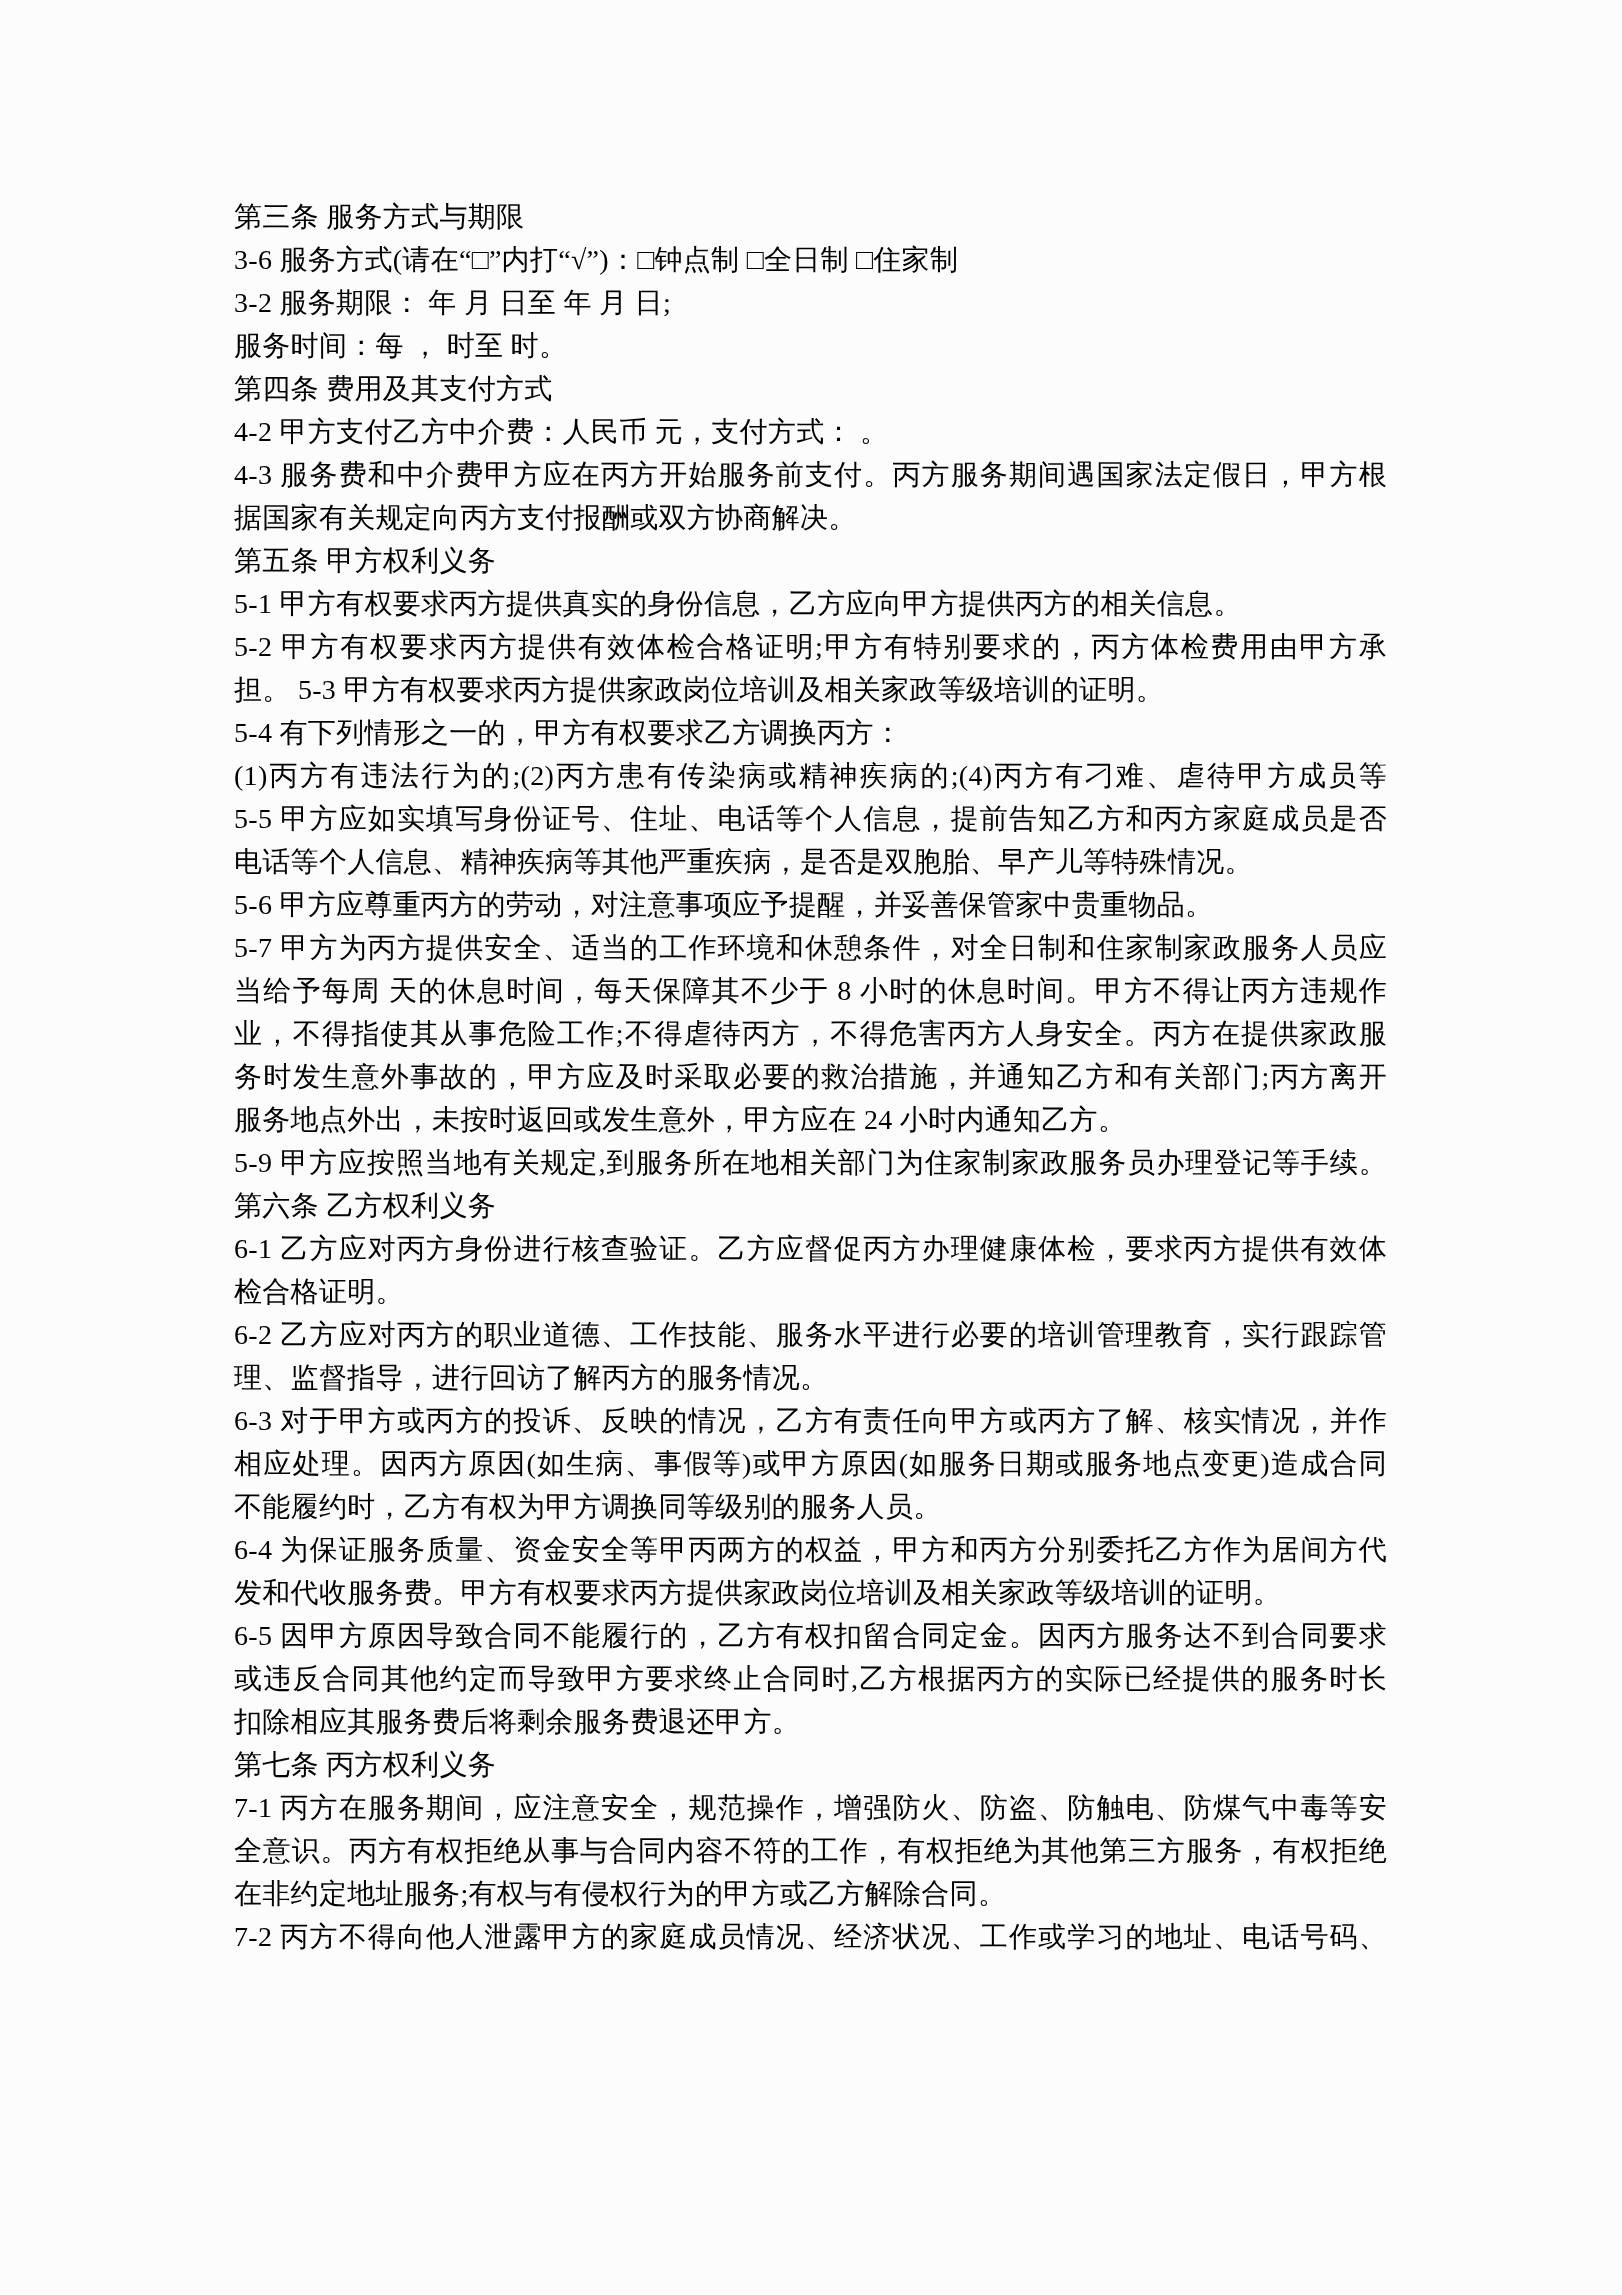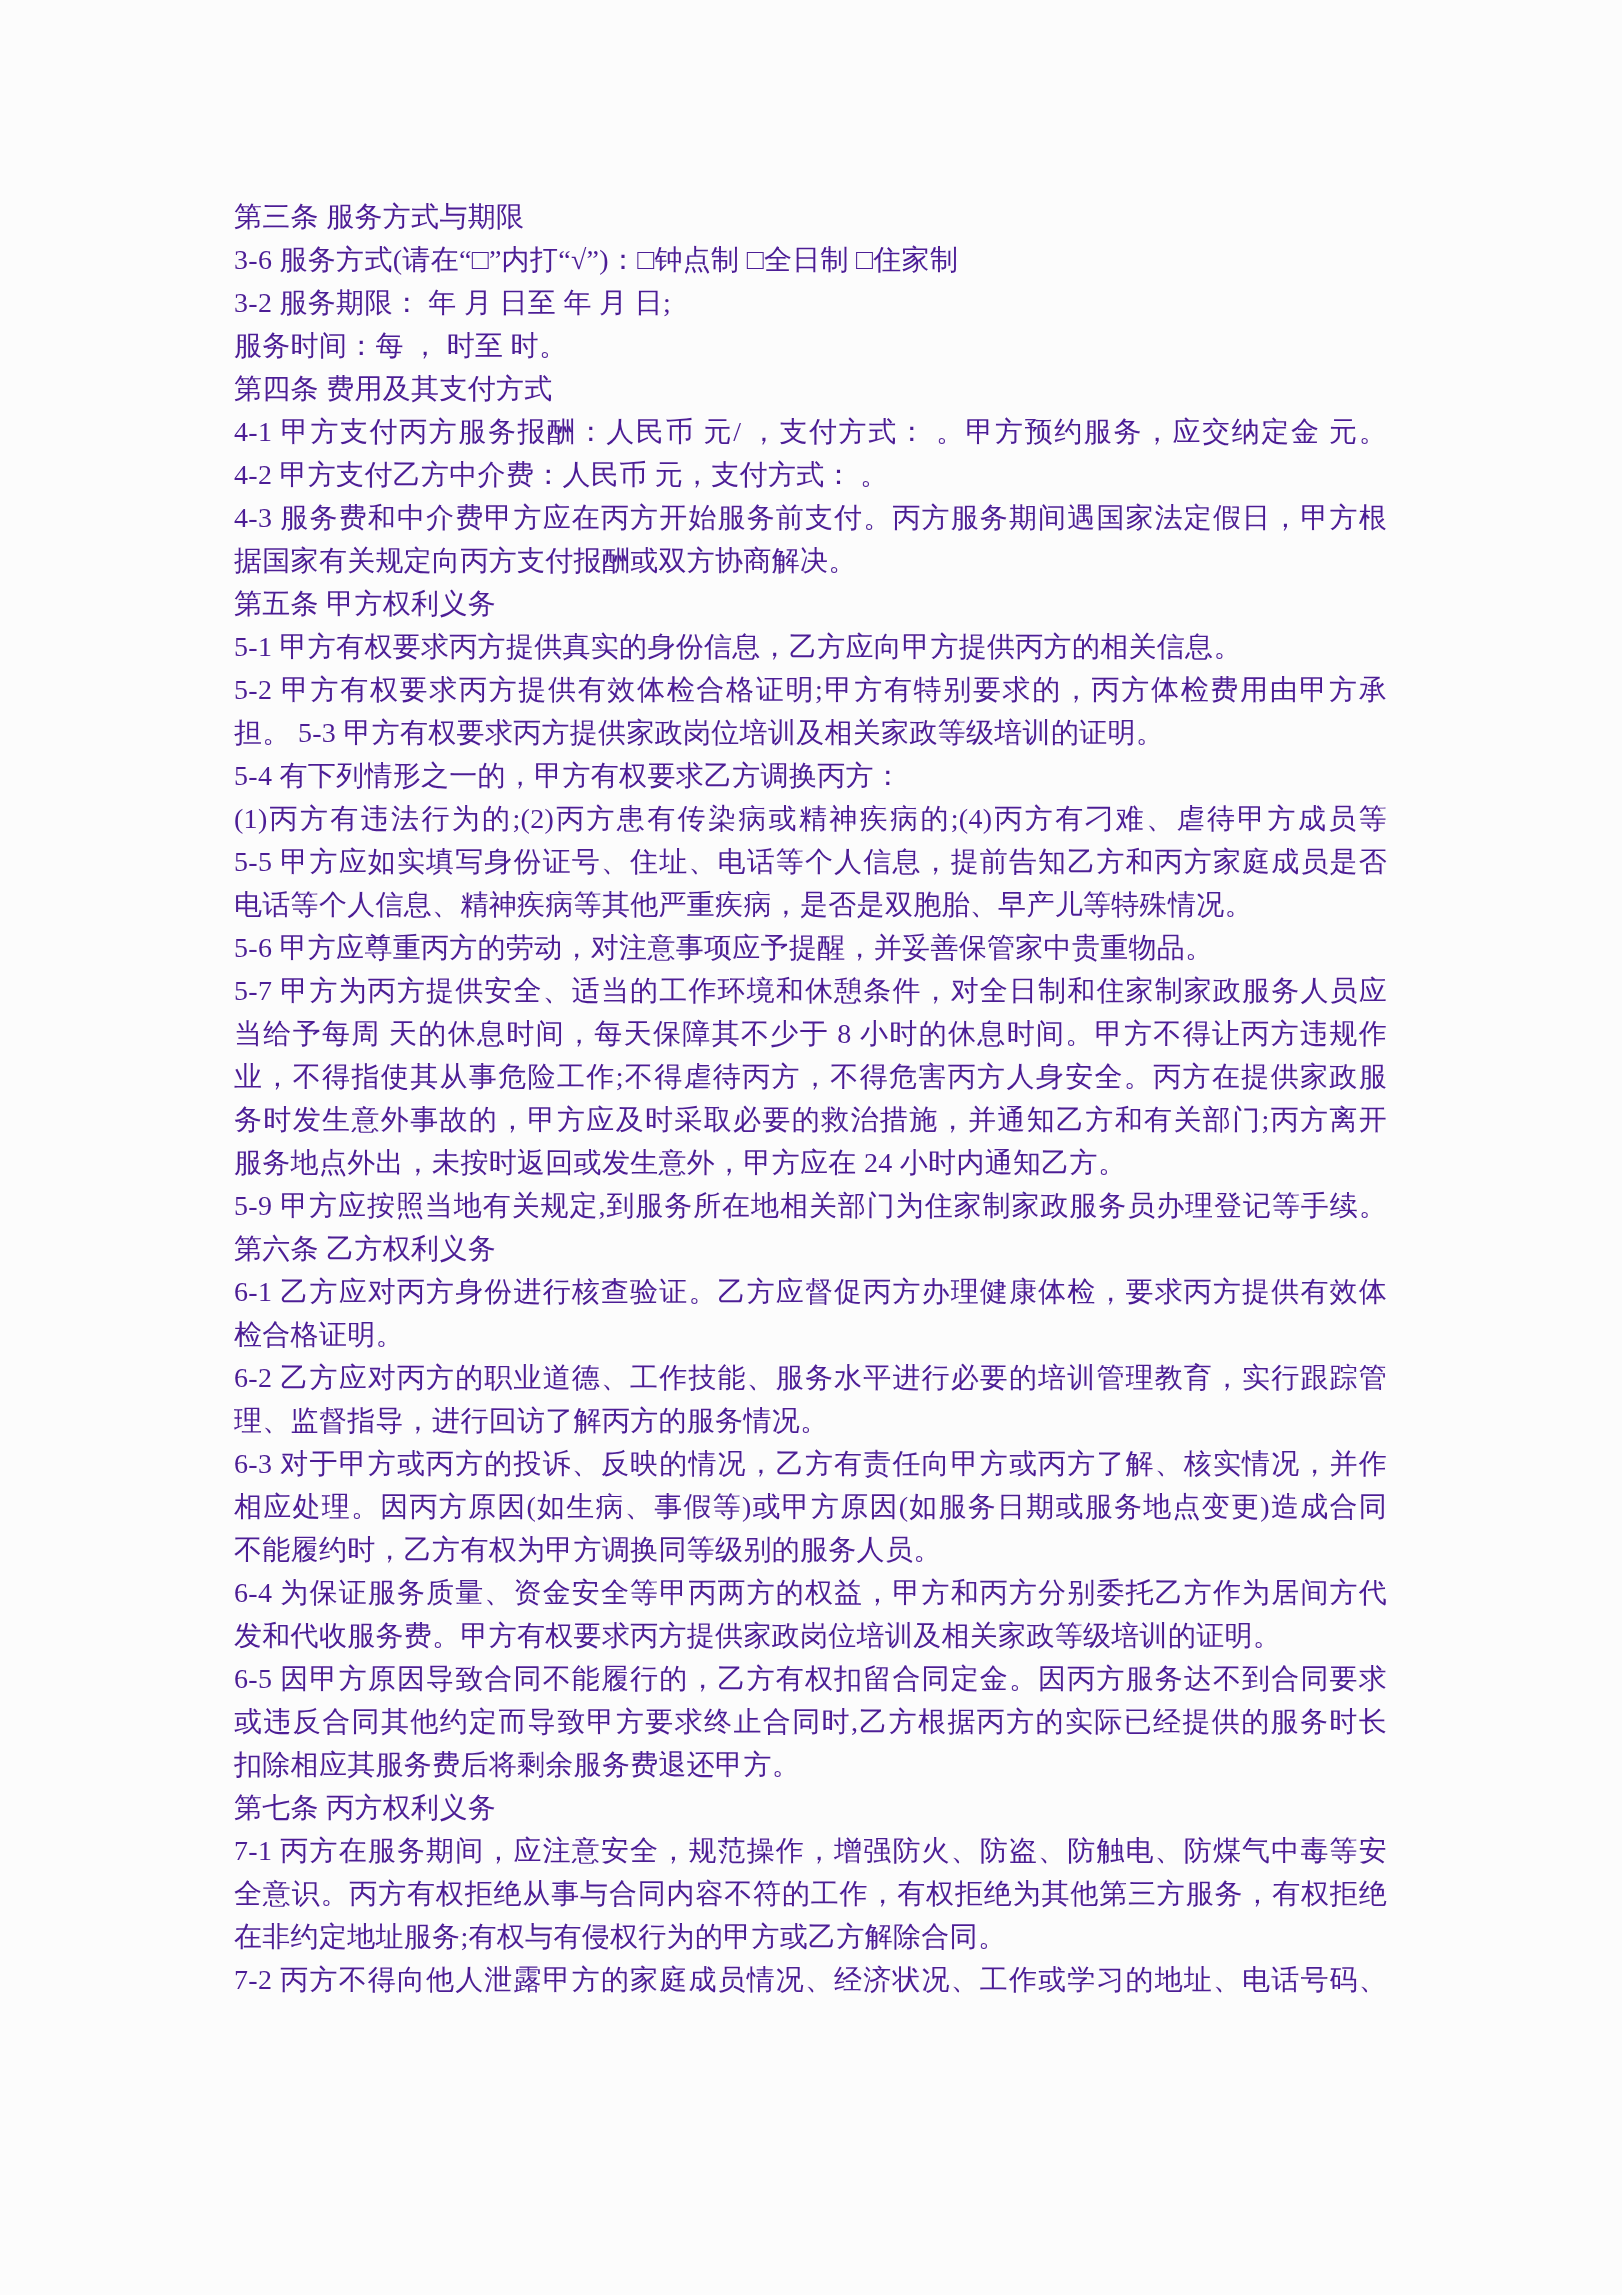--- a/index.html
+++ b/index.html
@@ -25,40 +25,39 @@
     left: 234px;
     top: 195px;
     width: 1153px;
   }
   p.ln {
     margin: 0;
     padding: 0;
     font-family: "Liberation Serif", "DejaVu Serif", serif;
     font-size: 28px;
     line-height: 43px;
-    color: #4c1d95;
+    color: #000000;
     text-align: justify;
     letter-spacing: 0.3px;
   }
   
   p.fill {
     text-align-last: justify;
   }
 </style>
 </head>
 <body>
 
 <div class="page">
   <div class="content">
     <p class="ln">第三条 服务方式与期限</p>
     <p class="ln">3-6 服务方式(请在“□”内打“√”)：□钟点制 □全日制 □住家制</p>
     <p class="ln">3-2 服务期限：  年 月 日至 年 月 日;</p>
     <p class="ln">服务时间：每 ，  时至 时。</p>
     <p class="ln">第四条 费用及其支付方式</p>
-    <p class="ln fill">4-1 甲方支付丙方服务报酬：人民币 元/ ，支付方式：  。甲方预约服务，应交纳定金 元。</p>
     <p class="ln">4-2 甲方支付乙方中介费：人民币 元，支付方式：  。</p>
     <p class="ln fill">4-3 服务费和中介费甲方应在丙方开始服务前支付。丙方服务期间遇国家法定假日，甲方根</p>
     <p class="ln">据国家有关规定向丙方支付报酬或双方协商解决。</p>
     <p class="ln">第五条 甲方权利义务</p>
     <p class="ln">5-1 甲方有权要求丙方提供真实的身份信息，乙方应向甲方提供丙方的相关信息。</p>
     <p class="ln fill">5-2 甲方有权要求丙方提供有效体检合格证明;甲方有特别要求的，丙方体检费用由甲方承</p>
     <p class="ln">担。 5-3 甲方有权要求丙方提供家政岗位培训及相关家政等级培训的证明。</p>
     <p class="ln">5-4 有下列情形之一的，甲方有权要求乙方调换丙方：</p>
     <p class="ln fill">(1)丙方有违法行为的;(2)丙方患有传染病或精神疾病的;(4)丙方有刁难、虐待甲方成员等</p>
     <p class="ln fill">5-5 甲方应如实填写身份证号、住址、电话等个人信息，提前告知乙方和丙方家庭成员是否</p>

